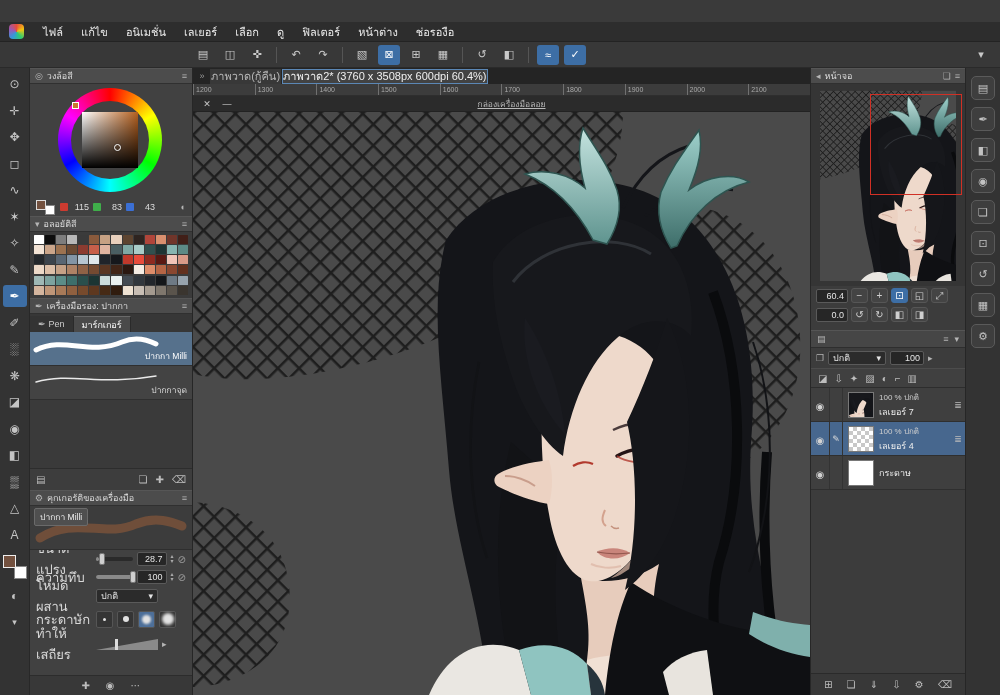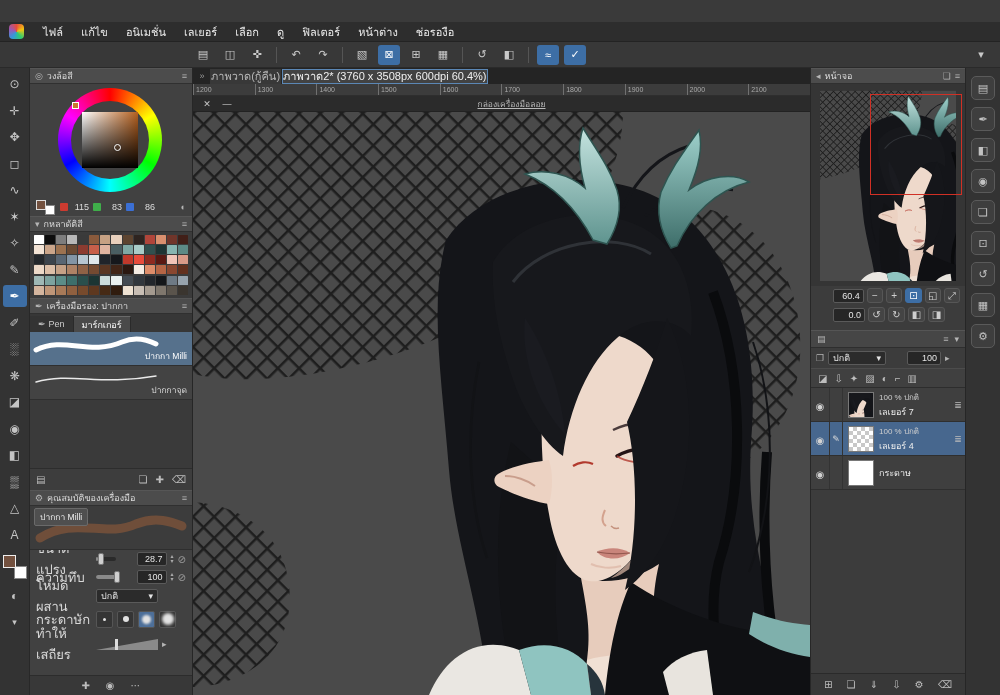--- a/index.html
+++ b/index.html
@@ -68,21 +68,21 @@
   .bitem.selected .blabel{color:#fff;}
   .stfoot{height:22px;display:flex;align-items:center;gap:8px;padding:0 6px;background:#3d3d3d;border-top:1px solid #2d2d2d;flex:0 0 auto;}
   .stfoot .sp{flex:1;}
   .bprev{position:relative;height:44px;background:#3c3c3c;flex:0 0 auto;border-bottom:1px solid #2e2e2e;}
   .bchip{position:absolute;left:4px;top:2px;background:#4f4f4f;border:1px solid #6a6a6a;font-size:8.5px;color:#eee;padding:1px 5px;z-index:2;border-radius:2px;}
   .prow{height:18px;display:flex;align-items:center;gap:4px;padding:0 6px;flex:0 0 auto;}
   .plabel{font-size:13px;color:#d8d8d8;width:56px;flex:0 0 auto;}
   .slider{position:relative;flex:1;height:4px;background:#2a2a2a;border-radius:2px;}
   .slider .fill{position:absolute;left:0;top:0;bottom:0;background:#8a8a8a;border-radius:2px;}
   .slider .knob{position:absolute;top:-4px;width:6px;height:12px;background:#cfcfcf;border:1px solid #777;border-radius:2px;}
-  .vbox{background:#262626;border:1px solid #5a5a5a;color:#e5e5e5;font-size:9px;text-align:right;padding:0 3px;height:14px;line-height:12px;border-radius:2px;margin-left:17px;}
+  .vbox{background:#262626;border:1px solid #5a5a5a;color:#e5e5e5;font-size:9px;text-align:right;padding:0 3px;height:14px;line-height:12px;border-radius:2px;}
   .stepcol{display:flex;flex-direction:column;line-height:5px;font-size:6px;color:#aaa;}
   .pcirc{font-size:10px;color:#9a9a9a;}
   .ddbox{display:flex;align-items:center;justify-content:space-between;background:#2b2b2b;border:1px solid #5a5a5a;border-radius:2px;height:14px;padding:0 4px;font-size:9px;color:#e5e5e5;width:62px;}
   .aaopt{width:17px;height:17px;background:#353535;border:1px solid #555;display:flex;align-items:center;justify-content:center;border-radius:2px;}
   .aaopt.selected{background:#4d6f99;}
   .aadot{background:#e2e2e2;border-radius:50%;}
   .wedge{position:relative;width:62px;height:11px;overflow:hidden;}
   .wedge:before{content:"";position:absolute;right:0;bottom:0;border-bottom:11px solid #8a8a8a;border-left:62px solid transparent;}
   .wedge .knob{position:absolute;top:0;bottom:0;width:3px;background:#ddd;left:30%;}
   .lp-bottom{height:20px;margin-top:auto;display:flex;align-items:center;justify-content:center;gap:16px;background:#383838;border-top:1px solid #2c2c2c;}
@@ -220,28 +220,28 @@
       <div class="rgbrow">
         <span class="minisw">
             <span class="f"></span>
             <span class="b"></span>
           </span>
         <span class="csq8" style="background:#cc3b30;"></span>
         <span class="rgbv">115</span>
         <span class="csq8" style="background:#3fae4a;"></span>
         <span class="rgbv">83</span>
         <span class="csq8" style="background:#3b6fd4;"></span>
-        <span class="rgbv">86</span>
+        <span class="rgbv">43</span>
         <span class="sp" style="flex:1;"></span>
         <span class="picn">◐</span>
       </div>
 
       <div class="phead">
         <span class="picn">▾</span>
-        <span>กหลาดัติสี</span>
+        <span>อลอยัติสี</span>
         <span class="sp"></span>
         <span class="picn">≡</span>
       </div>
 
       <div class="palette">
 
       <span style="background-color: rgb(255, 255, 255);"></span>
           <span style="background-color: rgb(13, 13, 13);"></span>
           <span style="background-color: rgb(125, 125, 125);"></span>
           <span style="background-color: rgb(184, 184, 184);"></span>
@@ -362,21 +362,21 @@
       <div class="stfoot">
         <span class="sicn">▤</span>
         <span class="sp"></span>
         <span class="sicn">❏</span>
         <span class="sicn">✚</span>
         <span class="sicn">⌫</span>
       </div>
 
       <div class="phead">
         <span class="picn">⚙</span>
-        <span>คุณสมบัติของเครื่องมือ</span>
+        <span>คุกเกอรัติของเครื่องมือ</span>
         <span class="sp"></span>
         <span class="picn">≡</span>
       </div>
 
       <div class="bprev">
         <span class="bchip">ปากกา Milli</span>
         <svg width="160" height="44" viewBox="0 0 160 44">
             <path d="M10 32 C44 10 76 32 106 18 C126 10 142 16 152 20" stroke="#6f4e3a" stroke-width="9" fill="none" stroke-linecap="round"></path>
           </svg>
       </div>

